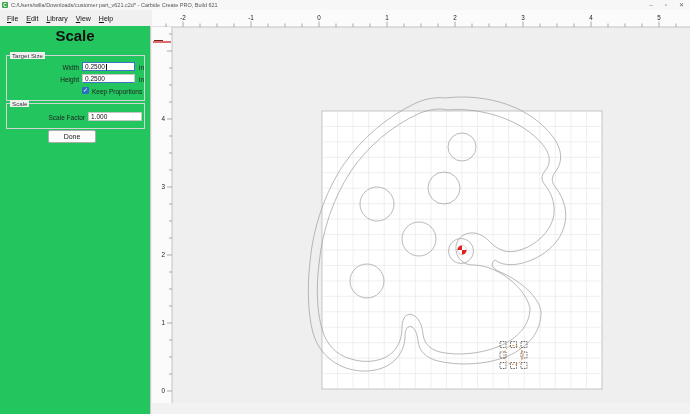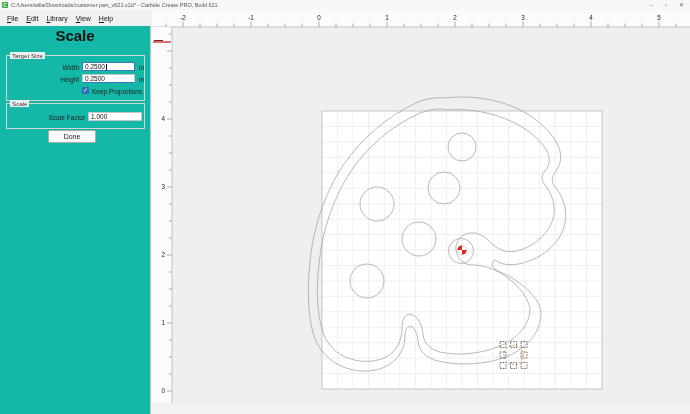--- a/index.html
+++ b/index.html
@@ -14,21 +14,21 @@
   .title-text{flex:1;white-space:nowrap;overflow:hidden;}
   .win-btns{display:flex;gap:12px;margin-right:6px;color:#666;font-size:6px;line-height:10px;}
   .win-btns span{cursor:default;}
 
   
   .menubar{position:absolute;left:0;top:10px;width:151px;height:16px;display:flex;
            align-items:center;padding-left:3px;font-size:7px;color:#111;background:#f0f0f0;}
   .menu-item{padding:1px 4px;}
 
   
-  .panel{position:absolute;left:0;top:26px;width:151px;height:388px;background:#14b8a6;
+  .panel{position:absolute;left:0;top:26px;width:151px;height:388px;background:#22c55e;
          border-right:1px solid #c9c9c9;box-sizing:border-box;}
   .panel-title{position:absolute;top:1px;left:0;width:100%;text-align:center;
                font-size:15px;font-weight:bold;color:#111;}
   .groupbox{position:absolute;left:6px;border:1px solid #d4d4d4;box-sizing:border-box;}
   .gb1{top:29px;width:139px;height:46px;}
   .gb2{top:77px;width:139px;height:26px;}
   .legend{position:absolute;top:-4px;left:3px;background:#f0f0f0;padding:0 2px;
           font-size:6.2px;color:#333;}
   .f-label{position:absolute;font-size:6.5px;color:#222;text-align:right;width:72px;left:0;}
   .field{position:absolute;background:#fff;height:9px;width:53px;box-sizing:border-box;

